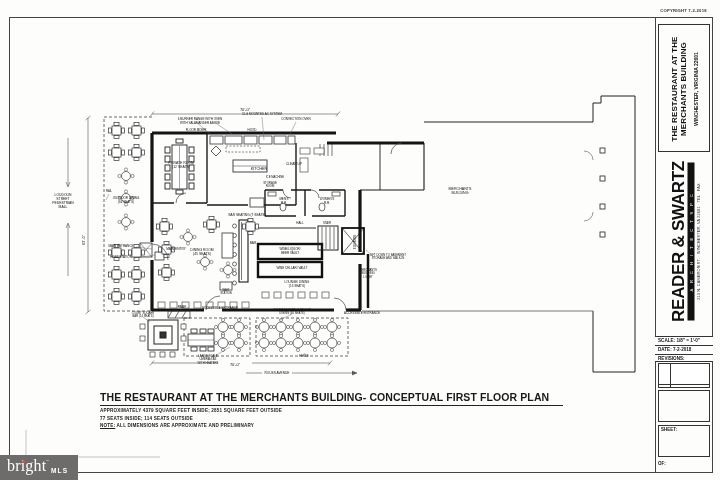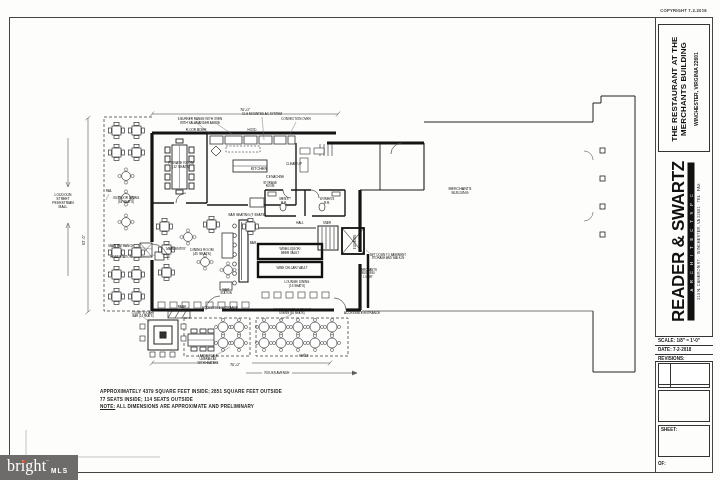--- a/index.html
+++ b/index.html
@@ -579,20 +579,21 @@
 <div class="abs tb-row tb-date">DATE: 7-2-2018</div>
 <div class="abs tb-row tb-rev">REVISIONS:</div>
 <div class="abs tb-revtable">
     <div class="vline"></div>
   </div>
 <div class="abs tb-emptybox"></div>
 <div class="abs tb-sheetbox">SHEET:</div>
 <div class="abs tb-of">OF:</div>
 
 <div class="abs footer">
+  <div class="f-title">THE RESTAURANT AT THE MERCHANTS BUILDING- CONCEPTUAL FIRST FLOOR PLAN</div>
   <div class="f-line">APPROXIMATELY 4379  SQUARE FEET INSIDE;  2851 SQUARE FEET OUTSIDE</div>
   <div class="f-line">77 SEATS INSIDE; 114 SEATS OUTSIDE</div>
   <div class="f-line">
     <span class="u">NOTE:</span><span> ALL DIMENSIONS ARE APPROXIMATE AND PRELIMINARY</span>
   </div>
 </div>
 
 <div class="abs wm">
   <span class="wm-brand">bright</span>
   <span class="wm-dot"></span>

